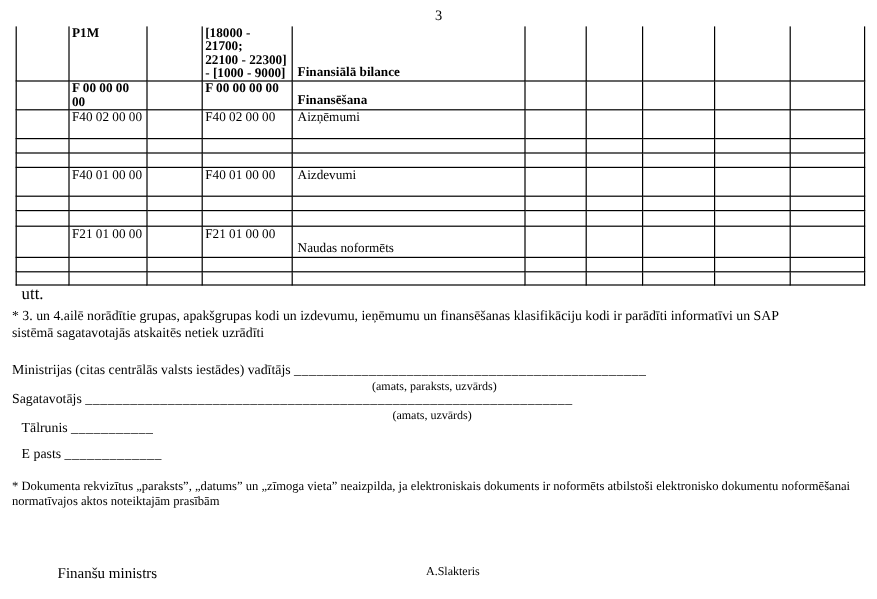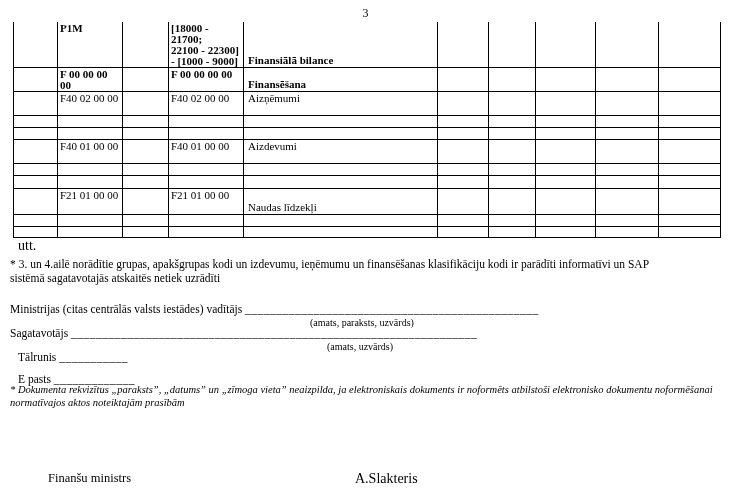--- a/index.html
+++ b/index.html
@@ -68,37 +68,36 @@
 
   .note {
     left: 10px;
     font-size: 11.5px;
     line-height: 14px;
     white-space: pre-line;
     width: 715px;
   }
   #note-sap { top: 257px; }
   #note-document {
-    top: 383px;
-    font-style: italic;
+    top: 399px;
     font-size: 10.5px;
     line-height: 13px;
   }
 
   .sig-row { font-size: 11.5px; white-space: nowrap; }
   #sig-head { left: 10px; top: 303px; }
   #sig-head-hint { left: 310px; top: 317px; font-size: 10px; }
   #sig-preparer { left: 10px; top: 327px; }
   #sig-preparer-hint { left: 327px; top: 341px; font-size: 10px; }
   #sig-phone { left: 18px; top: 351px; }
   #sig-email { left: 18px; top: 373px; }
   .fill-line { letter-spacing: 0.5px; }
 
   #footer-minister-title { left: 48px; top: 471px; font-size: 12.5px; }
-  #footer-minister-name { left: 355px; top: 471px; font-size: 14px; }
+  #footer-minister-name { left: 355px; top: 471px; font-size: 10px; }
 </style>
 </head>
 <body>
 
 <div id="page-number" class="abs">3</div>
 
 <table id="codes-table" class="abs">
   <colgroup>
     <col class="c1">
       <col class="c2">
@@ -208,21 +207,21 @@
         <td></td>
         <td></td>
         <td></td>
         <td></td>
       </tr>
       <tr>
         <td></td>
         <td>F21 01 00 00</td>
         <td></td>
         <td>F21 01 00 00</td>
-        <td>Naudas līdzekļi</td>
+        <td>Naudas noformēts</td>
         <td></td>
         <td></td>
         <td></td>
         <td></td>
         <td></td>
       </tr>
       <tr>
         <td></td>
         <td></td>
         <td></td>

